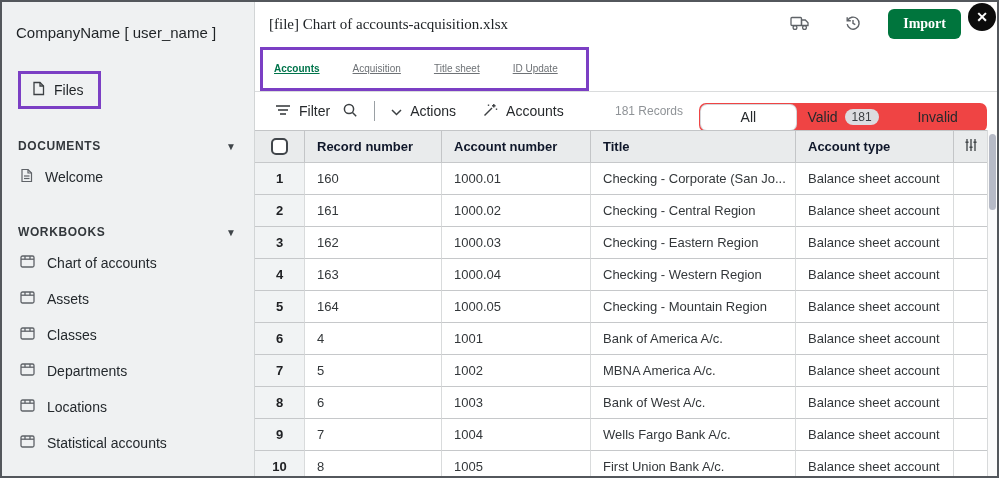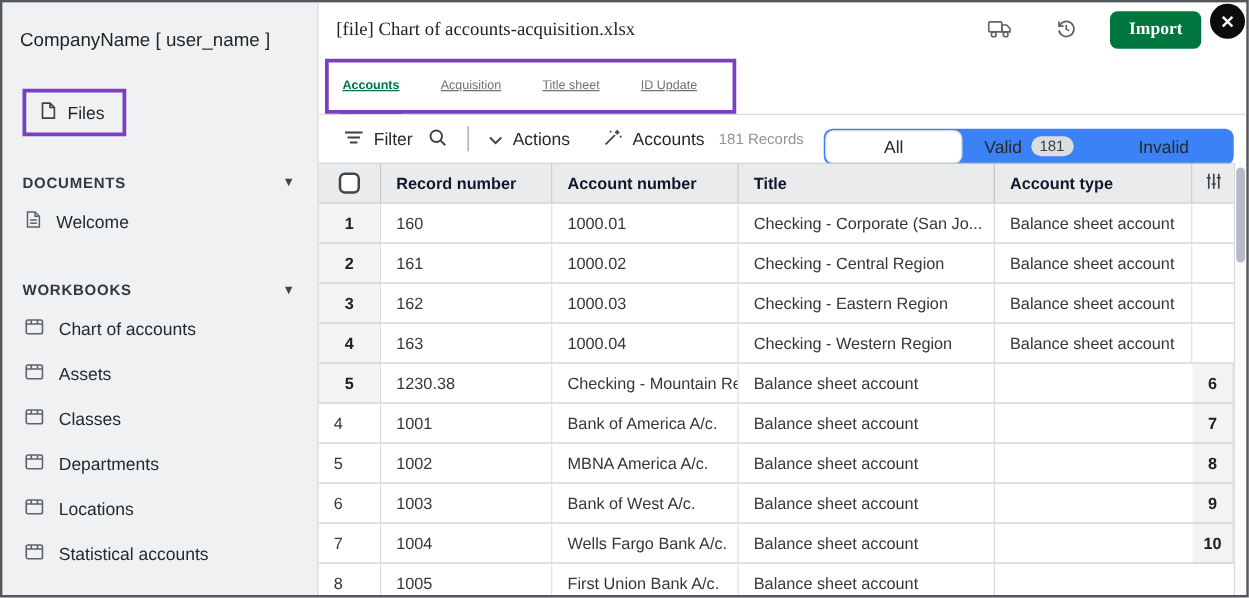--- a/index.html
+++ b/index.html
@@ -35,21 +35,21 @@
   .tabstrip { position: relative; height: 46px; border-bottom: 1px solid #dadcdd; display: flex; align-items: stretch; padding-left: 17px; gap: 29px; }
   .tab { position: relative; display: flex; align-items: center; font-size: 10px; color: #6e7276; cursor: pointer; padding: 0 2px; text-decoration: underline; }
   .tab.active { color: var(--active_tab_green); font-weight: 700; }
   .tab.active::after { content: ""; position: absolute; left: 0; right: 0; bottom: 0; height: 3px; background: var(--active_tab_green); }
   .tabs-highlight { position: absolute; left: 5px; top: 1px; width: 329px; height: 44px; border: 3px solid var(--highlight_purple); pointer-events: none; z-index: 3; }
 
   .toolbar { height: 38px; display: flex; align-items: center; padding: 0 10px 0 14px; }
   .tool-group { display: flex; align-items: center; gap: 8px; background: none; border: none; font-family: inherit; font-size: 14px; color: #26292c; cursor: pointer; padding: 4px 6px; }
   .tb-divider { width: 1px; height: 20px; background: #9aa0a4; margin: 0 10px; }
   .records { font-size: 12px; color: #8f9397; margin-left: auto; margin-right: 16px; white-space: nowrap; }
-  .segmented { display: flex; align-items: stretch; background: #3b82f6; border-radius: 7px; padding: 2px; width: 328px; height: 29px; margin-top: 12px; }
+  .segmented { display: flex; align-items: stretch; background: #ef4444; border-radius: 7px; padding: 2px; width: 288px; height: 29px; margin-top: 12px; }
   .segment { flex: 1; display: flex; align-items: center; justify-content: center; gap: 7px; font-size: 14px; color: #26292c; border: none; background: transparent; border-radius: 6px; cursor: pointer; font-family: inherit; white-space: nowrap; }
   .segment.selected { background: #fff; box-shadow: 0 0 0 1px #d6d6da; }
   .seg-badge { background: #dcdde0; border-radius: 9px; padding: 1px 7px; font-size: 12px; color: #3c4043; }
 
   
   .table-wrap { position: relative; flex: 1; overflow: hidden; }
   .grid { display: grid; grid-template-columns: 50px 137px 149px 205px 1fr 33px; grid-auto-rows: 32px; width: calc(100% - 10px); border-top: 1px solid #c3c5c7; }
   .cell { display: flex; align-items: center; padding-left: 12px; font-size: 13px; color: #33373a; border-right: 1px solid #d9dbdc; border-bottom: 1px solid #c6c8ca; background: #fff; white-space: nowrap; overflow: hidden; cursor: default; }
   .cell.head { background: #e9ebec; font-weight: 700; color: #0f172a; border-right-color: #c3c5c7; cursor: pointer; }
   .cell.center { justify-content: center; padding-left: 0; }
@@ -284,21 +284,22 @@
           <div class="cell">Checking - Eastern Region</div>
           <div class="cell">Balance sheet account</div>
           <div class="cell last"></div>
           <div class="cell rownum center">4</div>
           <div class="cell">163</div>
           <div class="cell">1000.04</div>
           <div class="cell">Checking - Western Region</div>
           <div class="cell">Balance sheet account</div>
           <div class="cell last"></div>
           <div class="cell rownum center">5</div>
-          <div class="cell">1230.38</div>
+          <div class="cell">164</div>
+          <div class="cell">1000.05</div>
           <div class="cell">Checking - Mountain Region</div>
           <div class="cell">Balance sheet account</div>
           <div class="cell last"></div>
           <div class="cell rownum center">6</div>
           <div class="cell">4</div>
           <div class="cell">1001</div>
           <div class="cell">Bank of America A/c.</div>
           <div class="cell">Balance sheet account</div>
           <div class="cell last"></div>
           <div class="cell rownum center">7</div>

